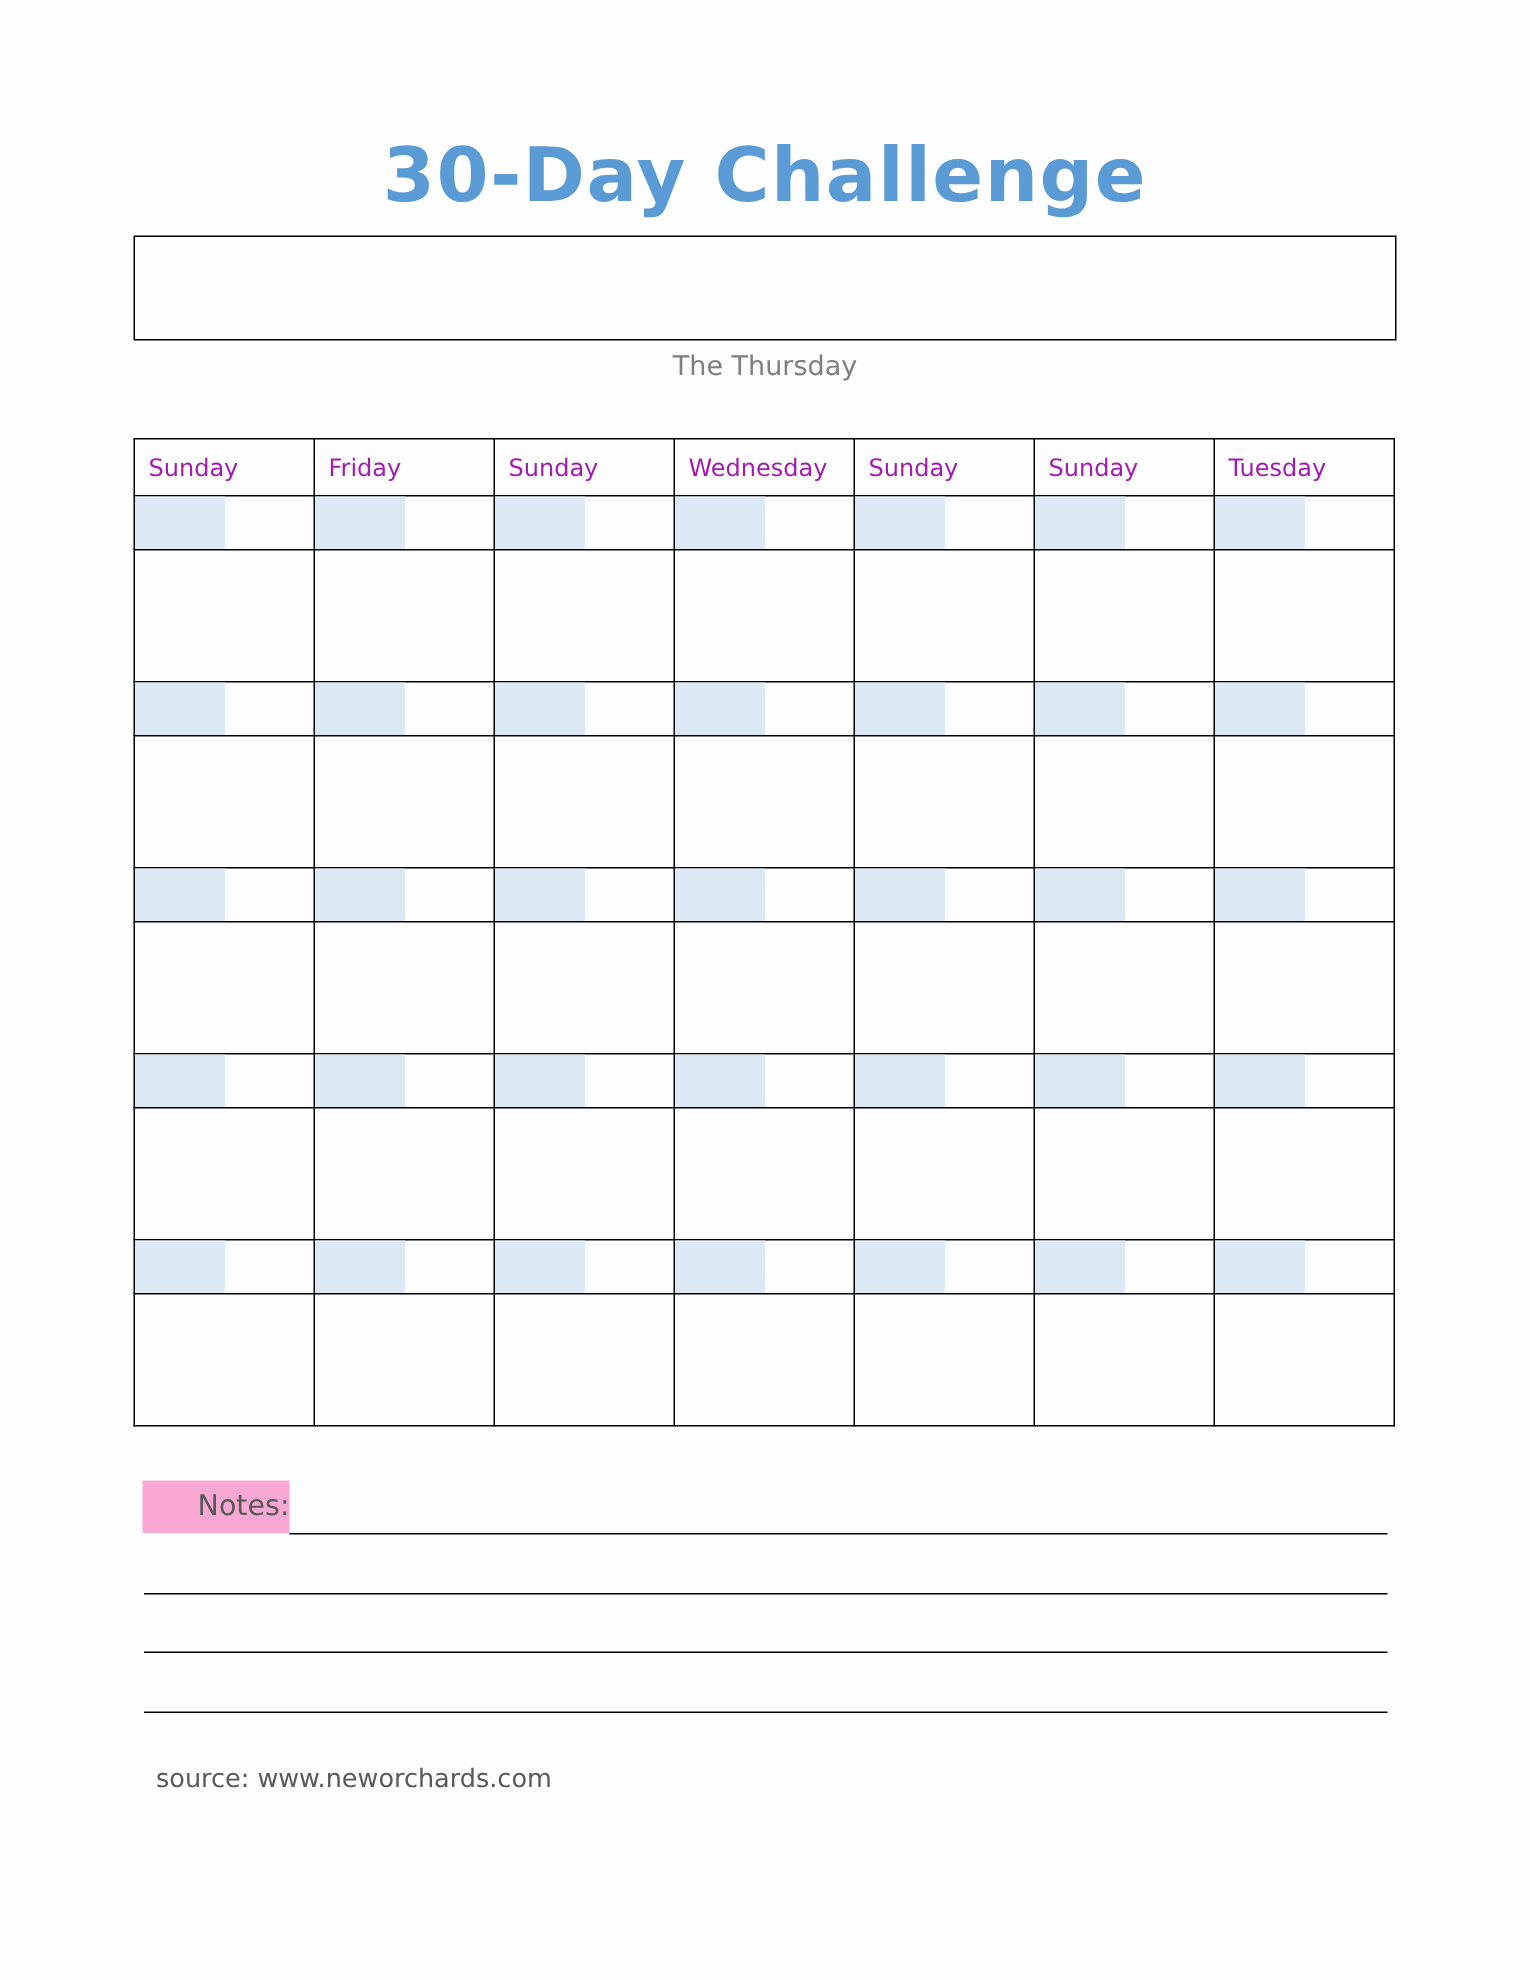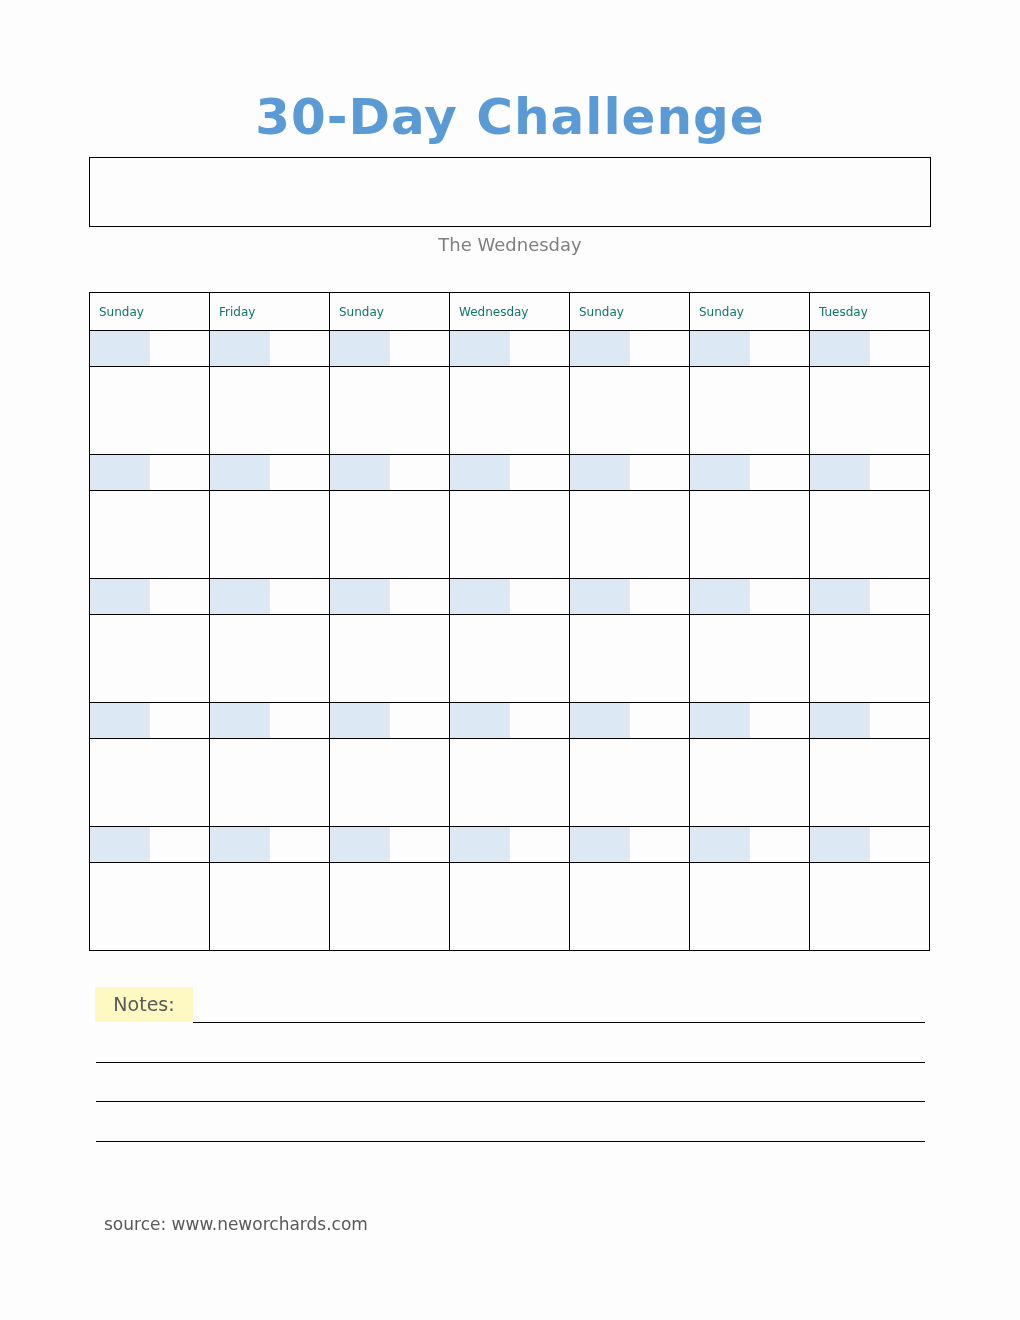--- a/index.html
+++ b/index.html
@@ -2,36 +2,36 @@
 <html><head>
 <meta charset="utf-8">
 <style>
   html, body { margin:0; padding:0; }
   body { width:1020px; height:1320px; background:#fdfdfd; position:relative; font-family:"DejaVu Sans", sans-serif; overflow:hidden; }
   .title { position:absolute; left:0; top:88px; width:1020px; text-align:center; font-size:50px; font-weight:bold; color:#5b9bd5; letter-spacing:1px; }
   .challenge-box { position:absolute; left:89px; top:157px; width:840px; height:68px; border:1px solid #000; background:#fdfdfd; }
   .challenge-label { position:absolute; left:0; top:234px; width:1020px; text-align:center; font-size:18px; color:#7f7f7f; }
   table.cal { position:absolute; left:89px; top:292px; border-collapse:collapse; table-layout:fixed; width:841px; }
   table.cal td, table.cal th { border:1px solid #000; padding:0; }
-  table.cal th { height:37px; text-align:left; font-weight:normal; font-size:12px; color:#0f766e; padding-left:9px; vertical-align:middle; }
+  table.cal th { height:37px; text-align:left; font-weight:normal; font-size:16px; color:#a21caf; padding-left:9px; vertical-align:middle; }
   tr.num td { height:35px; }
   tr.body td { height:87px; }
   .num-cell { display:flex; height:100%; }
   .num-cell .shade { width:50%; background:#dce8f4; }
-  .notes-box { position:absolute; left:95px; top:987px; width:98px; height:35px; background:#fef9c3; color:#595959; font-size:19px; line-height:35px; text-align:center; }
+  .notes-box { position:absolute; left:95px; top:987px; width:98px; height:35px; background:#f9a8d4; color:#595959; font-size:19px; line-height:35px; text-align:right; }
   .line { position:absolute; height:1px; background:#000; }
-  .source { position:absolute; left:104px; top:1176px; font-size:17px; color:#595959;margin-top:38px; }
+  .source { position:absolute; left:104px; top:1176px; font-size:17px; color:#595959; }
 </style>
 </head>
 <body>
 
 <div class="title">30-Day Challenge</div>
 
 <div class="challenge-box"></div>
-<div class="challenge-label">The Wednesday</div>
+<div class="challenge-label">The Thursday</div>
 
 <table class="cal">
   <thead>
     <tr>
       <th>Sunday</th>
       <th>Friday</th>
       <th>Sunday</th>
       <th>Wednesday</th>
       <th>Sunday</th>
       <th>Sunday</th>

